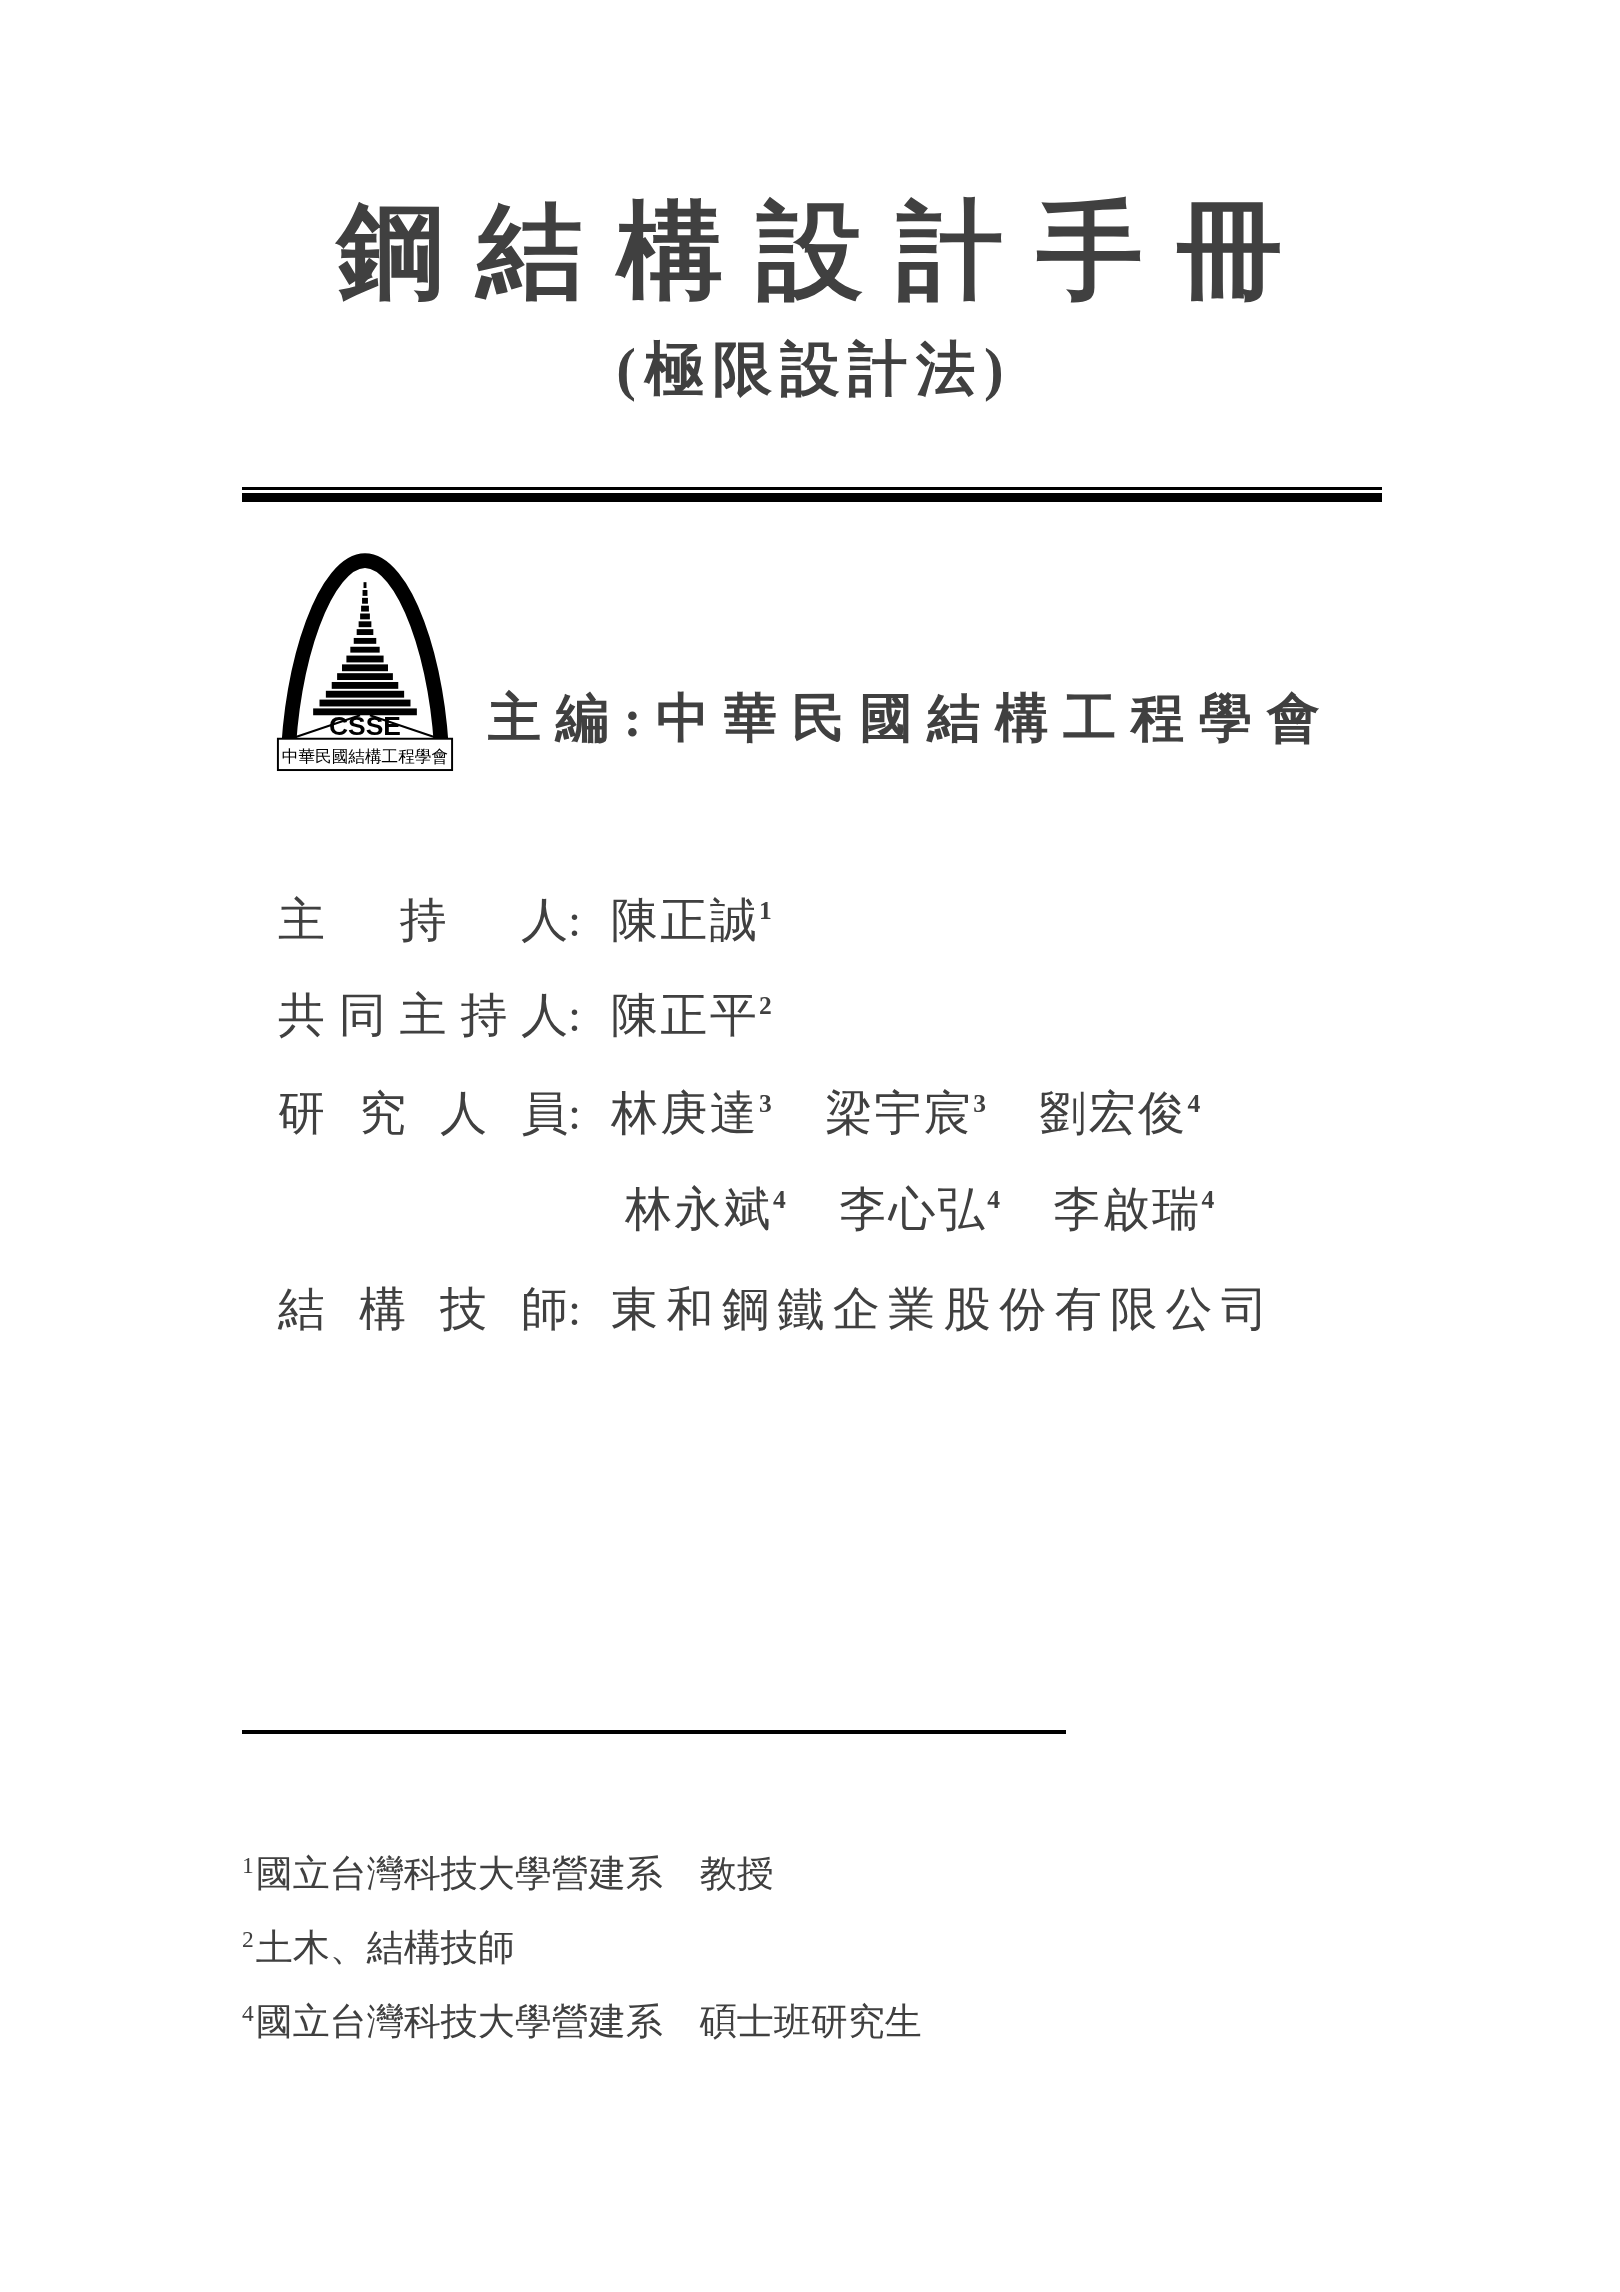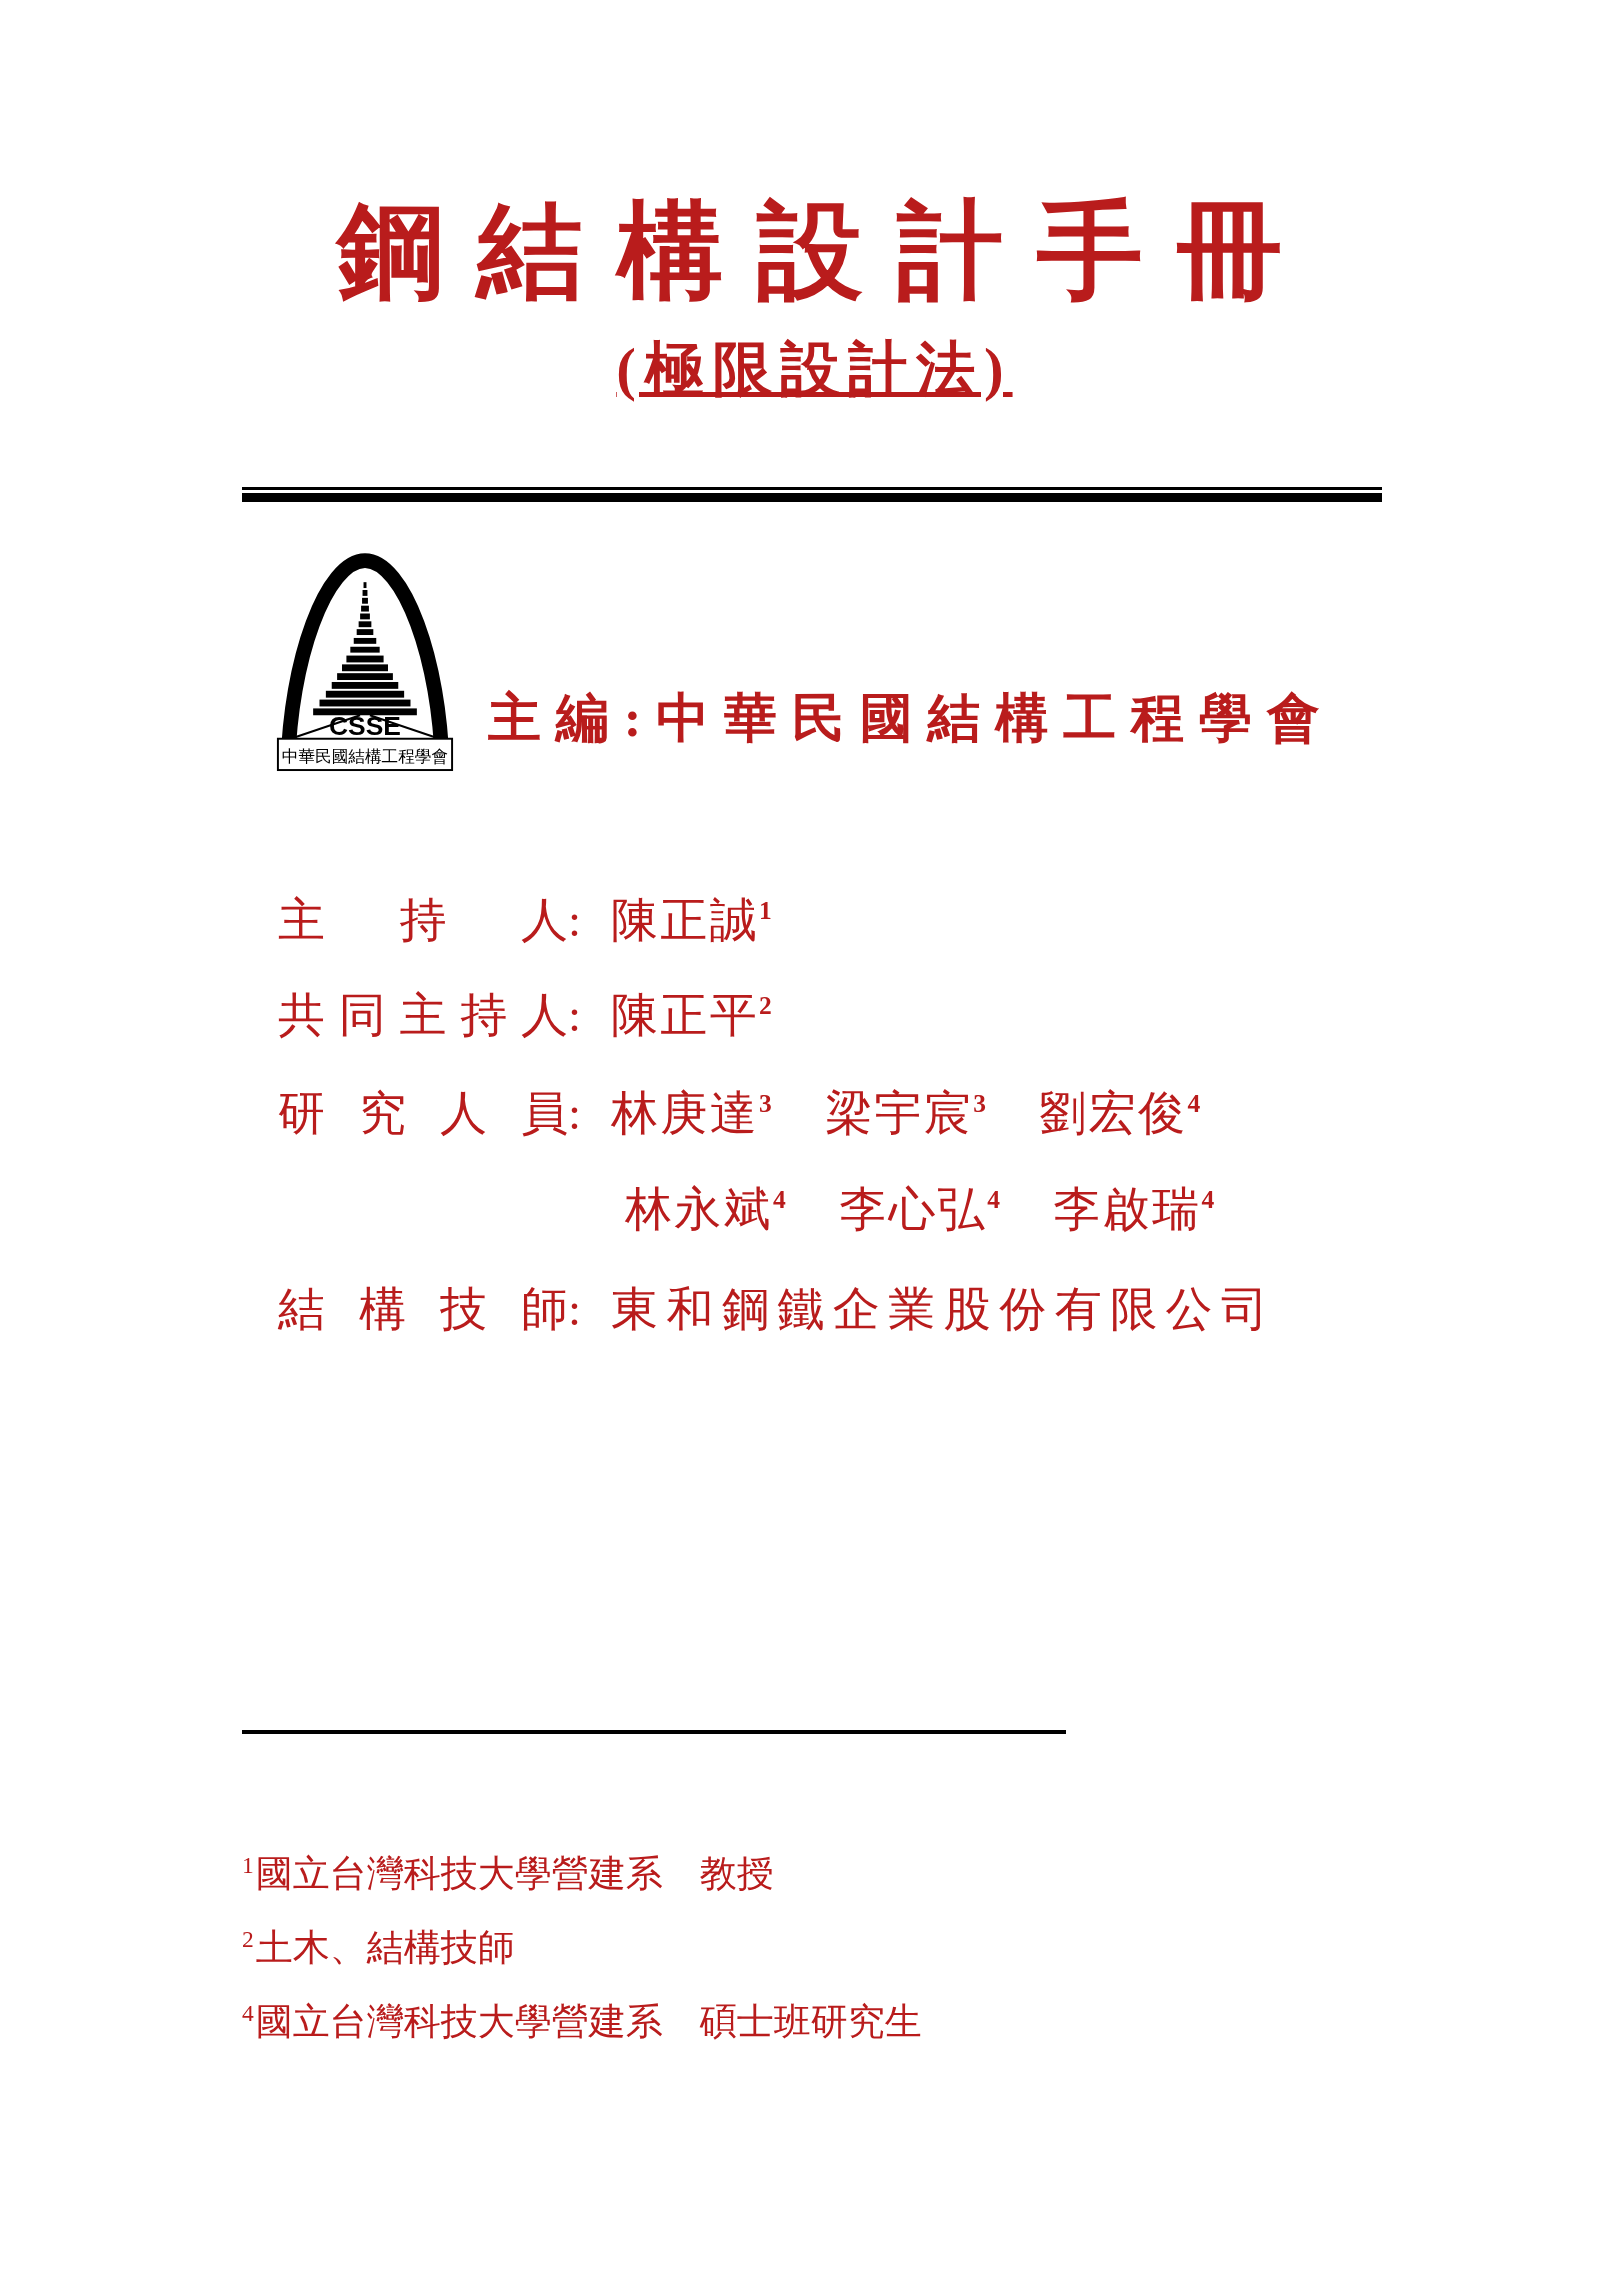--- a/index.html
+++ b/index.html
@@ -1,30 +1,30 @@
 <!DOCTYPE html>
 <html><head>
 <meta charset="utf-8">
 <style>
   html,body { margin:0; padding:0; background:#ffffff; }
   .page {
     position:relative; width:1620px; height:2293px;
-    background:#ffffff; color:#b91c1c; overflow:hidden;
+    background:#ffffff; color:#404040; overflow:hidden;
     font-family:"Liberation Serif","DejaVu Serif",serif;
   }
   .title {
     position:absolute; top:192px; left:0; width:1620px; margin:0;
     text-align:center; font-family:"Liberation Sans","DejaVu Sans",sans-serif;
     font-weight:900; font-size:106px; line-height:1.1;
     letter-spacing:0.32em; text-indent:0.32em; white-space:nowrap;
   }
   .subtitle {
     position:absolute; top:331px; left:0; width:1620px;
     text-align:center; font-weight:bold; font-size:59px; line-height:1.3;
-    letter-spacing:0.15em; text-indent:0.15em; white-space:nowrap;text-decoration:underline;
+    letter-spacing:0.15em; text-indent:0.15em; white-space:nowrap;
   }
   .title-rule { position:absolute; left:242px; top:487px; width:1140px; }
   .rule-thin  { height:2.9px; background:#000; }
   .rule-gap   { height:2.9px; background:#fff; }
   .rule-thick { height:8.8px; background:#000; }
   .logo { position:absolute; left:272px; top:545px; width:186px; height:227px; }
   .editor-line {
     position:absolute; left:488px; top:692px; font-weight:bold;
     font-size:53px; line-height:1; letter-spacing:0.28em; white-space:nowrap;
   }

